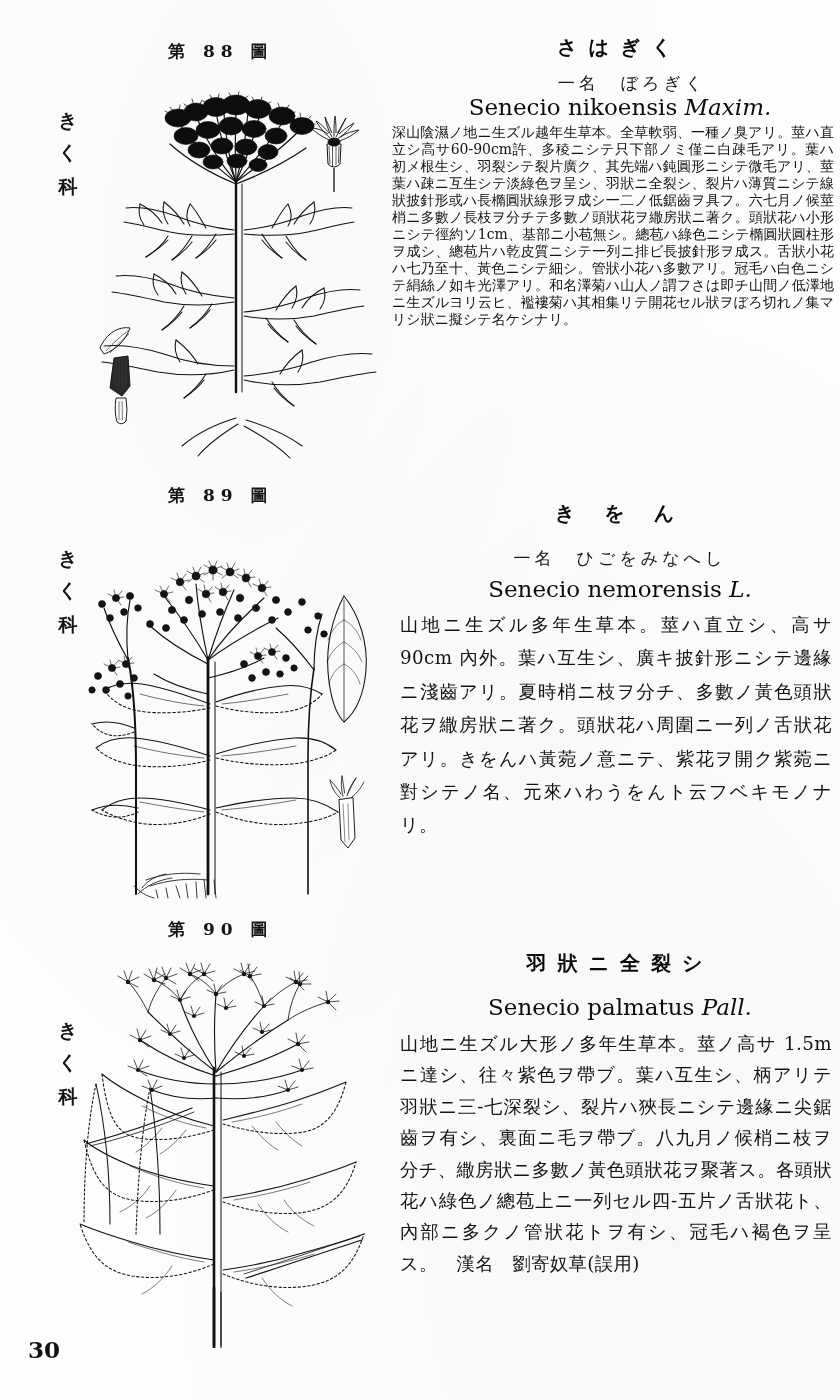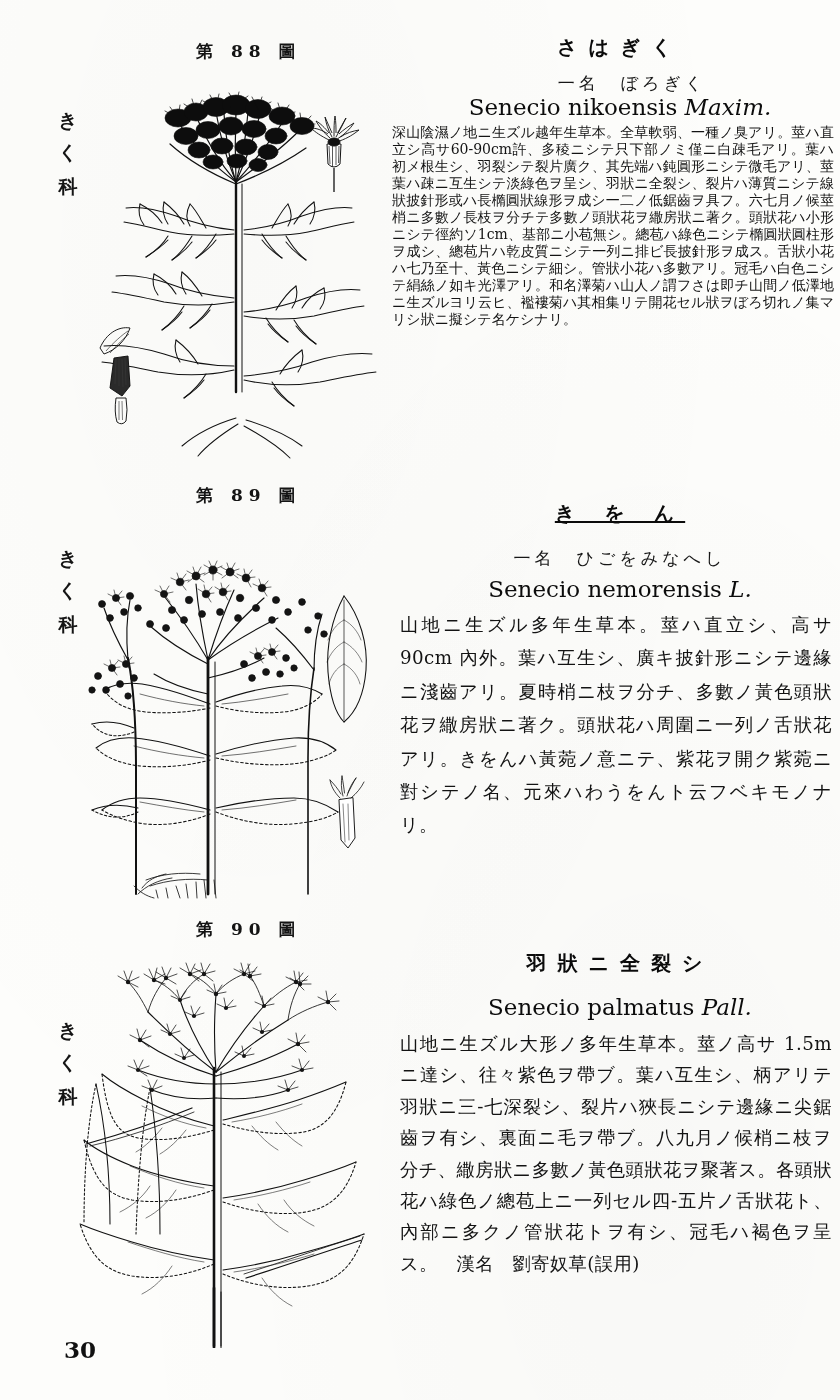--- a/index.html
+++ b/index.html
@@ -28,21 +28,20 @@
   }
 
   .fig-caption {
     position: absolute;
     font-family: "DejaVu Serif", "Liberation Serif", serif;
     font-size: 17px;
     letter-spacing: 6px;
     color: #141414;
     white-space: nowrap;
     font-weight: 600;
-    margin-left: 28px;
   }
 
   .family-label {
     position: absolute;
     font-family: "DejaVu Serif", "Liberation Serif", serif;
     font-size: 19px;
     line-height: 34px;
     color: #141414;
     writing-mode: vertical-rl;
     text-orientation: upright;
@@ -86,21 +85,20 @@
   }
   .body-dense { font-size: 14px; line-height: 17px; letter-spacing: 0px; }
   .body-open  { font-size: 18.3px; line-height: 33.4px; letter-spacing: 0.4px; }
   .body-open3 { font-size: 18.3px; line-height: 31.4px; letter-spacing: 0.4px; }
 
   .page-number {
     position: absolute;
     font-size: 23px;
     font-weight: 600;
     color: #111;
-    margin-left: 36px;
   }
 
   
   .plate { position: absolute; }
   .plate svg { display: block; }
 </style>
 </head>
 <body>
 
 <div id="page">
@@ -460,21 +458,21 @@
           <path d="M66 380 C72 372 80 368 90 366"></path>
           <path d="M62 386 C70 378 82 372 96 370"></path>
           <path d="M100 378 L104 390 M110 376 L112 390 M120 374 L121 390 M90 380 L92 390 M80 382 L82 390"></path>
           <path d="M58 378 C64 384 70 388 78 390"></path>
           <path d="M128 372 L130 390 M138 372 L140 390"></path>
         </g>
       </g>
     </svg>
   </div>
 
-  <div class="jp-title" style="left:420px; top:500px; width:400px;text-decoration:underline;">き を ん</div>
+  <div class="jp-title" style="left:420px; top:500px; width:400px;">き を ん</div>
   <div class="jp-alias" style="left:420px; top:547px; width:400px;">一名　ひごをみなへし</div>
   <div class="latin" style="left:420px; top:576px; width:400px;">
     <span>Senecio nemorensis </span><span class="auth">L.</span>
   </div>
   <div class="body-text body-open" style="left:400px; top:608px; width:432px;">山地ニ生ズル多年生草本。莖ハ直立シ、高サ 90cm 內外。葉ハ互生シ、廣キ披針形ニシテ邊緣ニ淺齒アリ。夏時梢ニ枝ヲ分チ、多數ノ黃色頭狀花ヲ繖房狀ニ著ク。頭狀花ハ周圍ニ一列ノ舌狀花アリ。きをんハ黃菀ノ意ニテ、紫花ヲ開ク紫菀ニ對シテノ名、元來ハわうをんト云フベキモノナリ。</div>
 
   <div class="fig-caption" style="left:168px; top:918px;">第 90 圖</div>
 
   <div class="family-label" style="left:52px; top:1008px;">きく科</div>
 

